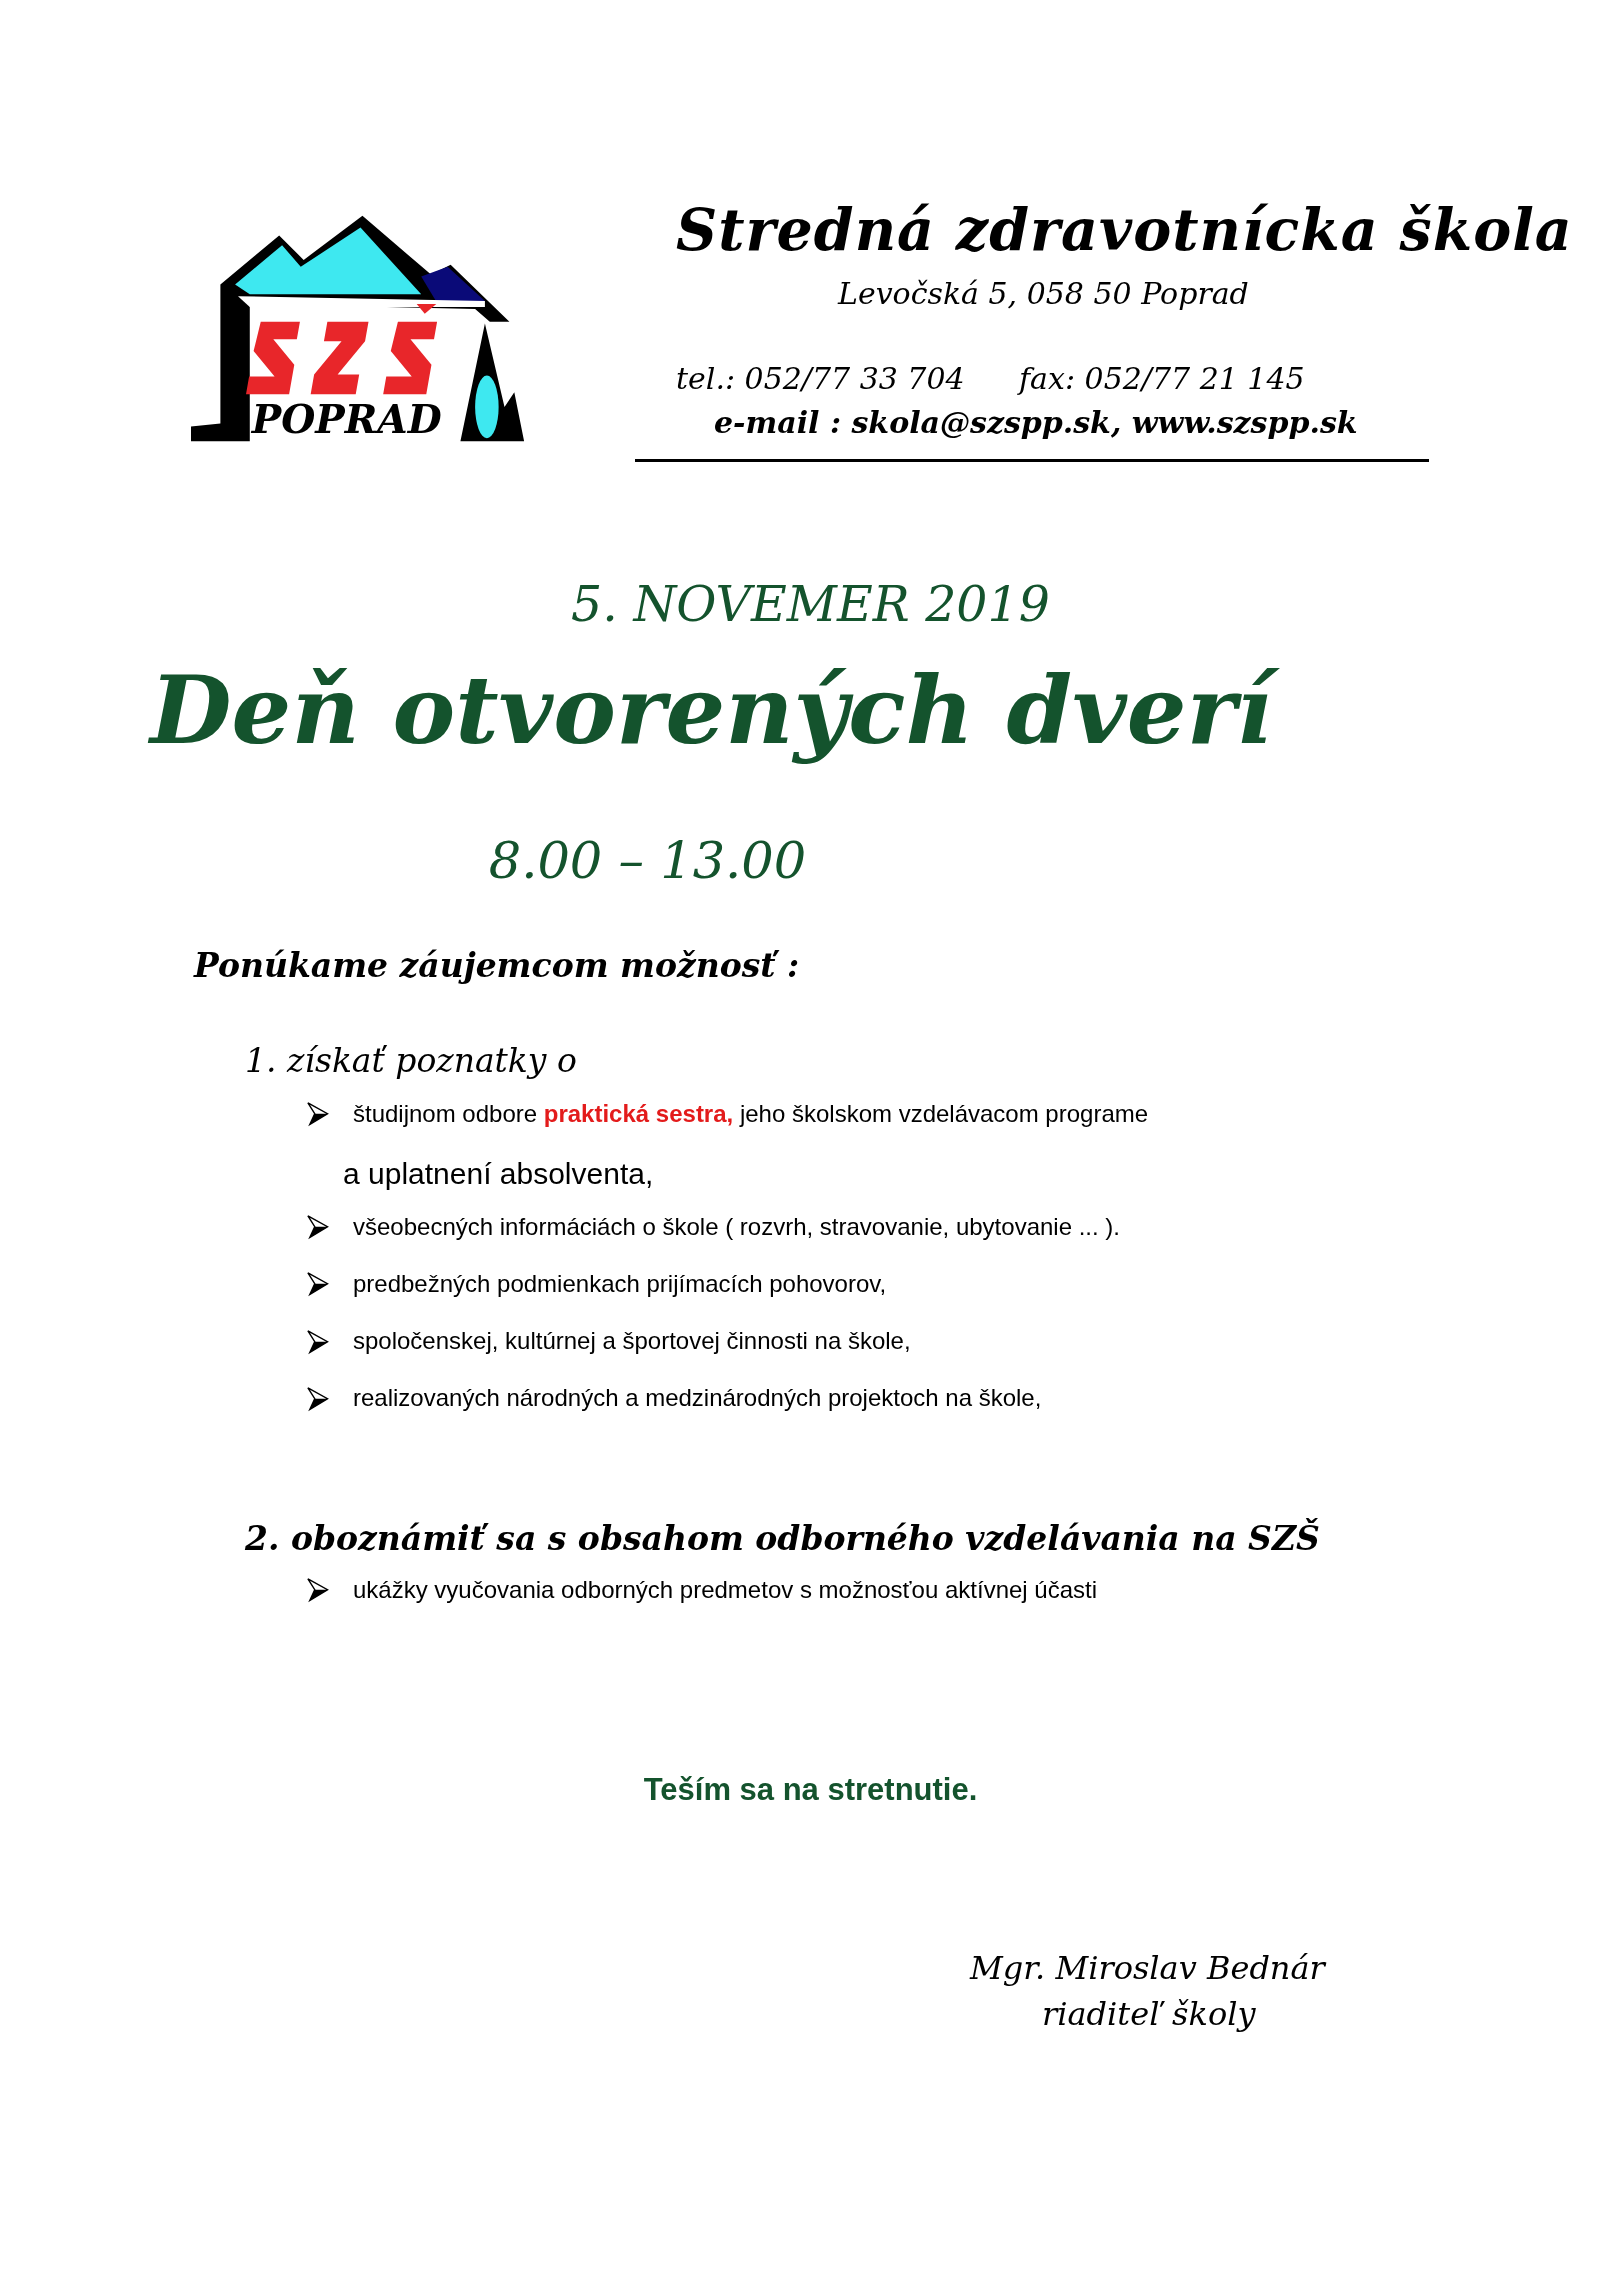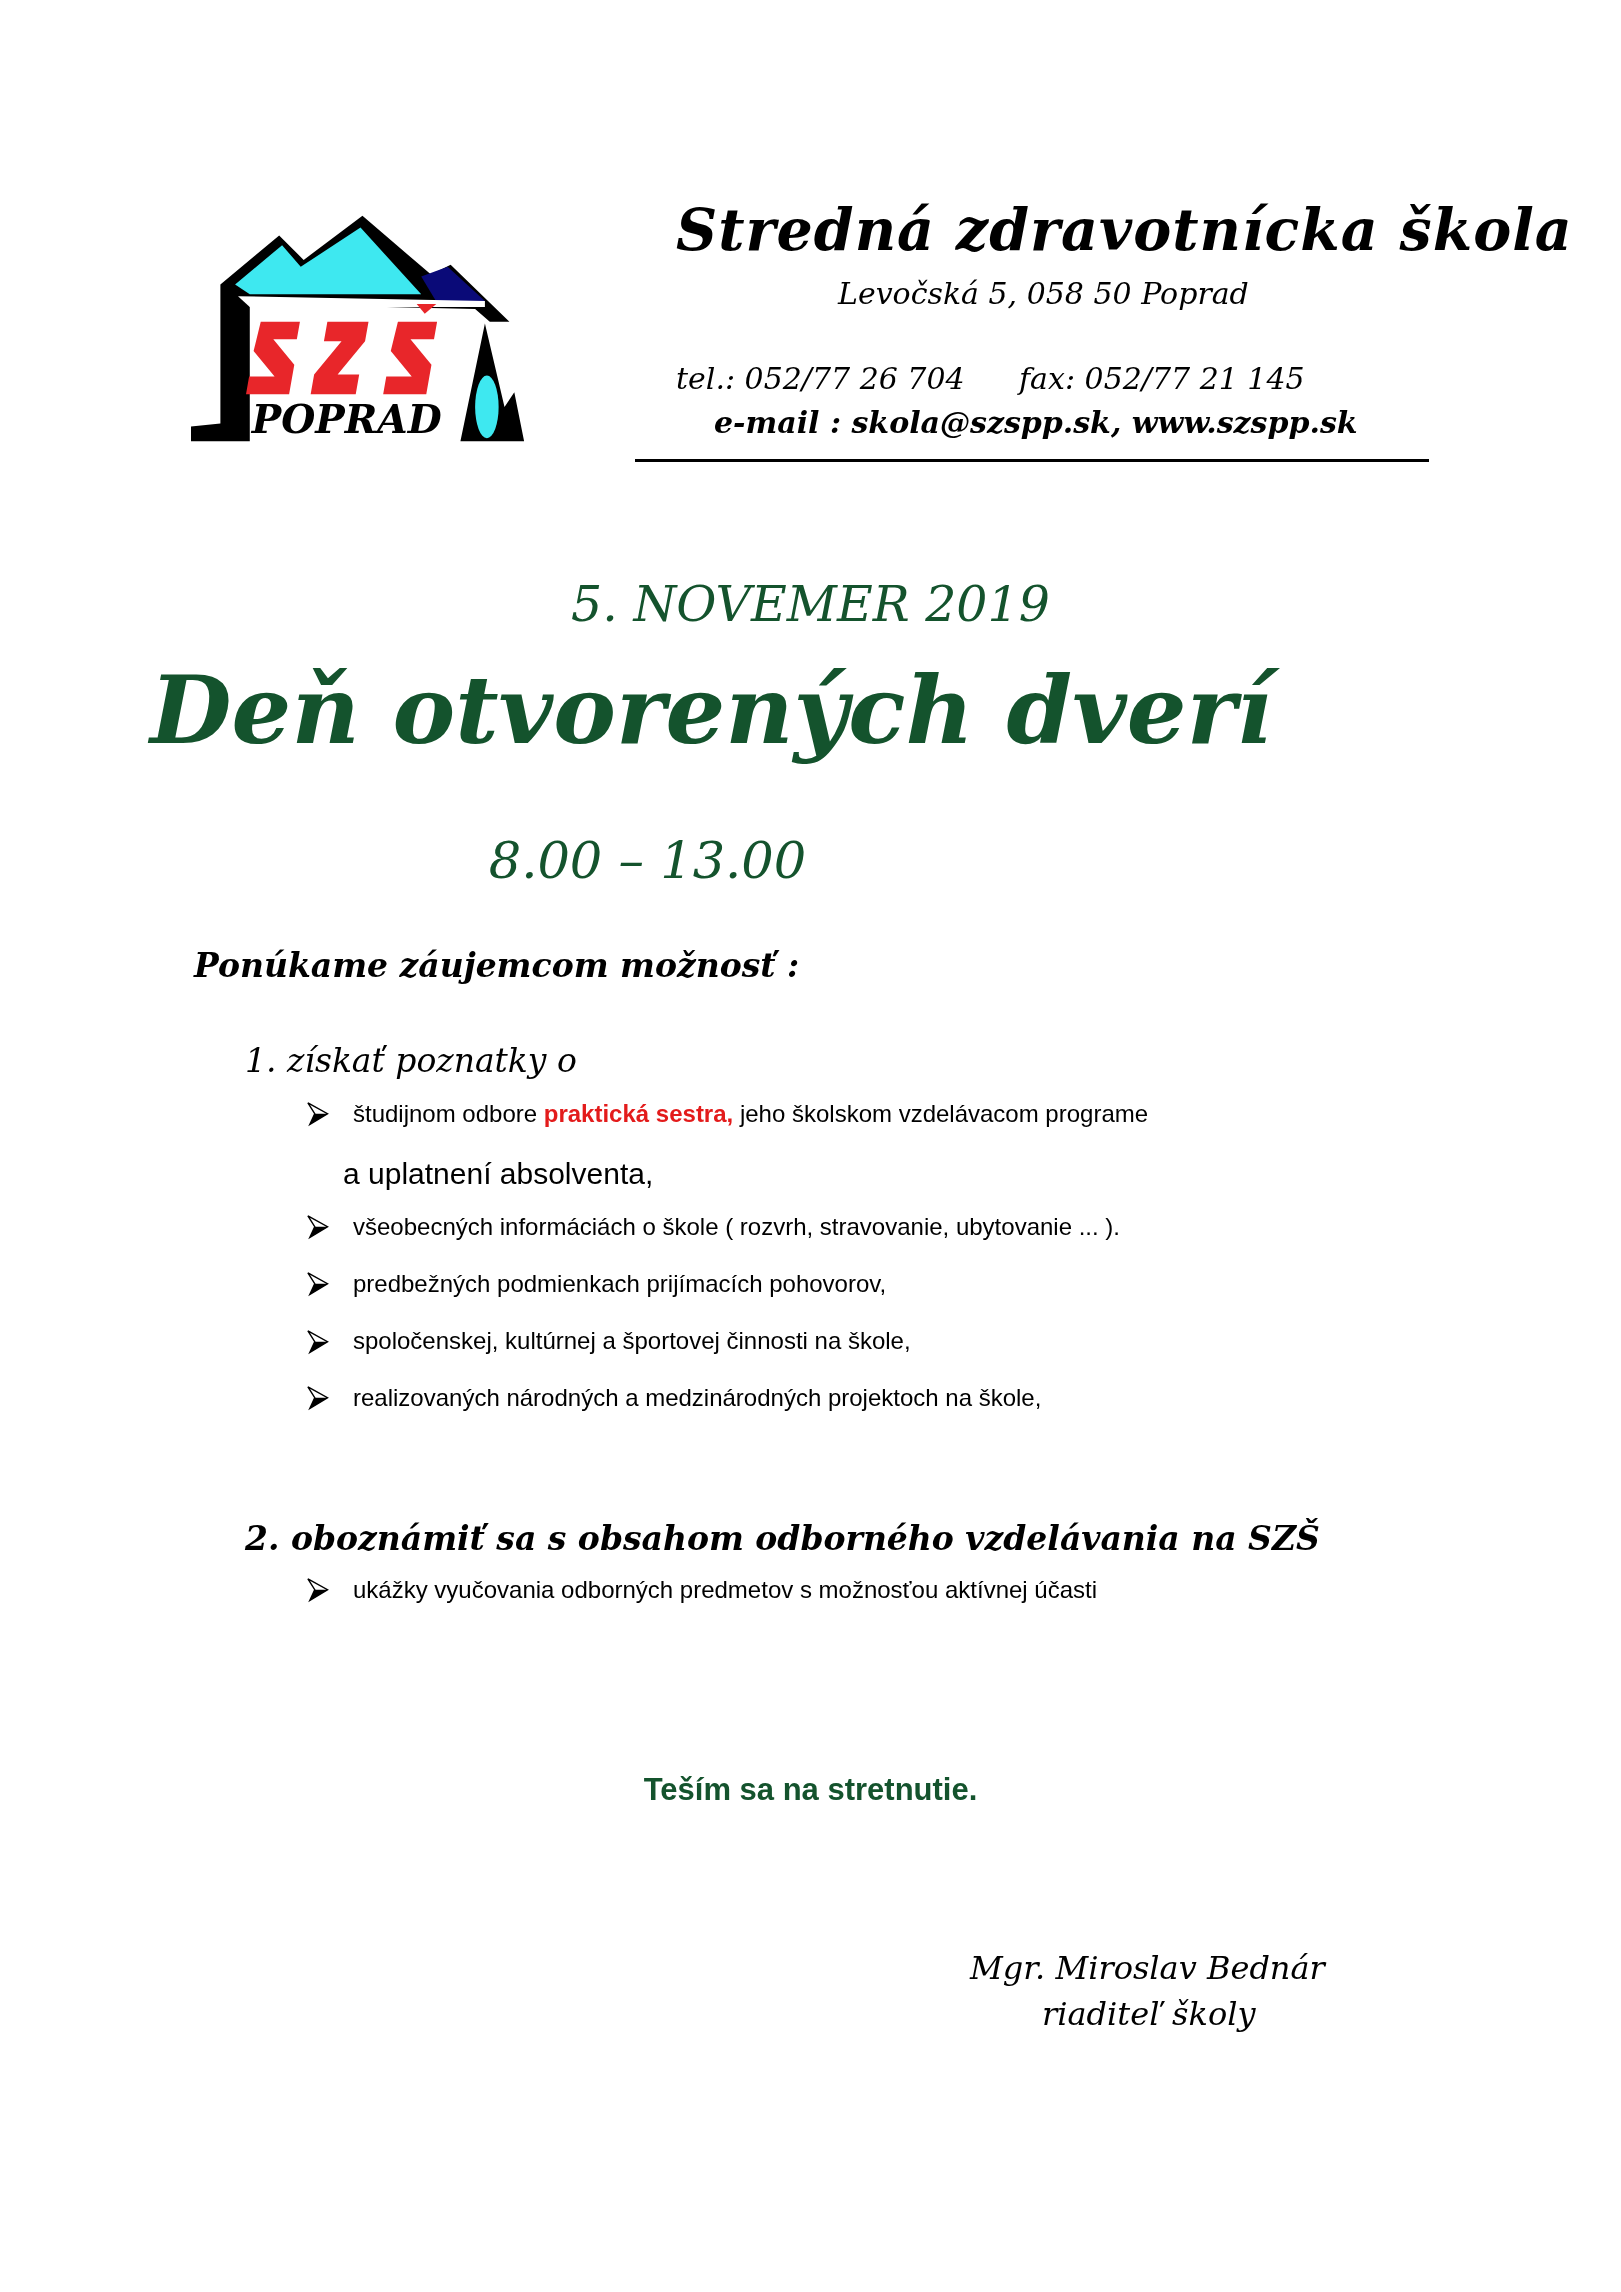--- a/index.html
+++ b/index.html
@@ -58,21 +58,21 @@
       <path d="M160,118 h42 v20 l-22,34 h22 v20 h-46 v-20 l22,-34 h-18 z"></path>
       <path d="M232,118 h40 v18 h-24 l26,26 v30 h-44 v-18 h26 l-26,-26 z"></path>
       <path d="M248,100 l10,10 l10,-10 z"></path>
     </g>
     <text x="62" y="232" font-family="DejaVu Serif, serif" font-style="italic" font-weight="bold" font-size="40" fill="#000">POPRAD</text>
   </svg>
 </div>
 
 <div id="school-name" class="abs script">Stredná  zdravotnícka  škola</div>
 <div id="school-address" class="abs script">Levočská 5, 058 50  Poprad</div>
-<div id="school-tel" class="abs script">tel.: 052/77 26 704</div>
+<div id="school-tel" class="abs script">tel.: 052/77 33 704</div>
 <div id="school-fax" class="abs script">fax: 052/77 21 145</div>
 <div id="school-contact" class="abs script">e-mail : skola@szspp.sk, www.szspp.sk</div>
 <div id="header-rule" class="abs"></div>
 
 <div id="event-date" class="abs script blue">5. NOVEMER 2019</div>
 <div id="event-title" class="abs script blue">Deň otvorených dverí</div>
 <div id="event-time" class="abs script blue">8.00 – 13.00</div>
 
 <div id="offer-intro" class="abs script">Ponúkame záujemcom možnosť  :</div>
 
@@ -109,21 +109,21 @@
 </div>
 
 <div class="abs bullet-row sans" style="top:1327px;align-items:flex-end;">
   <svg class="bullet-icon" viewBox="0 0 28 28">
       <polygon points="4,3 24,14 6,25 11,14" fill="#fff" stroke="#000" stroke-width="1.5"></polygon>
       <polygon points="11,14 24,14 6,25" fill="#000"></polygon>
     </svg>
   <span class="bullet-text">spoločenskej, kultúrnej a športovej činnosti na škole,</span>
 </div>
 
-<div class="abs bullet-row sans" style="top:1384px;">
+<div class="abs bullet-row sans" style="top:1384px;align-items:flex-end;">
   <svg class="bullet-icon" viewBox="0 0 28 28">
       <polygon points="4,3 24,14 6,25 11,14" fill="#fff" stroke="#000" stroke-width="1.5"></polygon>
       <polygon points="11,14 24,14 6,25" fill="#000"></polygon>
     </svg>
   <span class="bullet-text">realizovaných národných a medzinárodných projektoch na škole,</span>
 </div>
 
 <div id="section-2-heading" class="abs script section-heading">
   <span>2.</span>
   <span>oboznámiť  sa  s  obsahom  odborného  vzdelávania  na  SZŠ</span>

